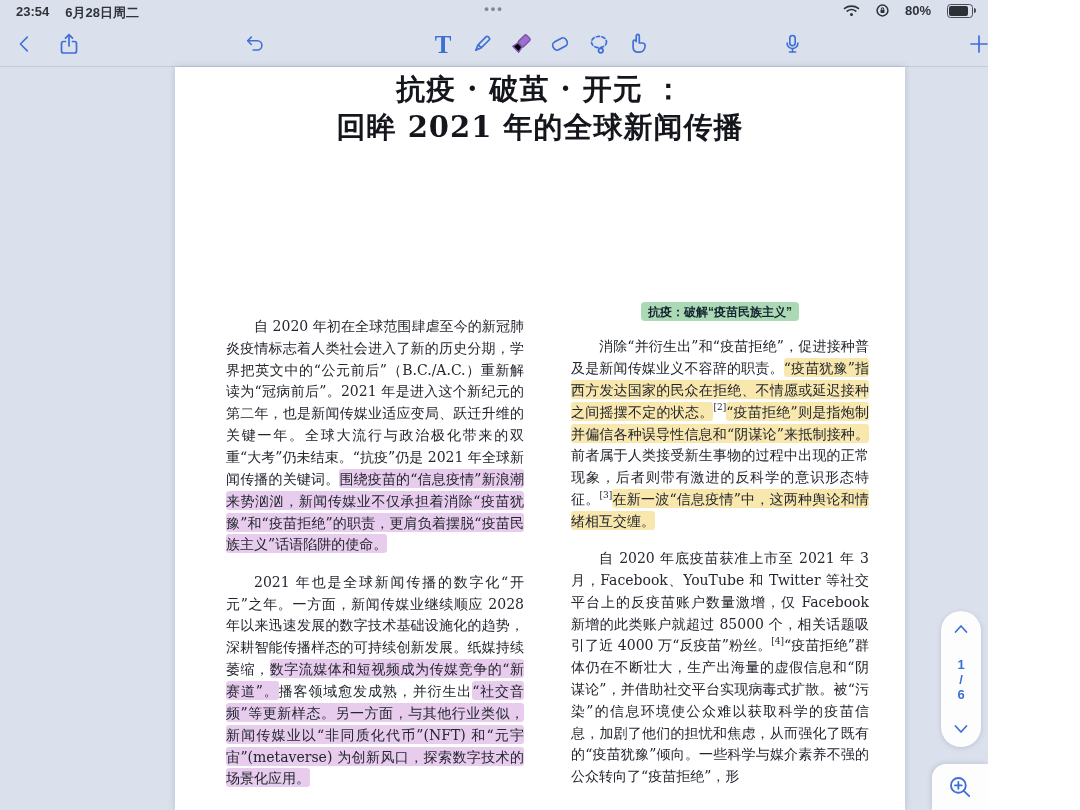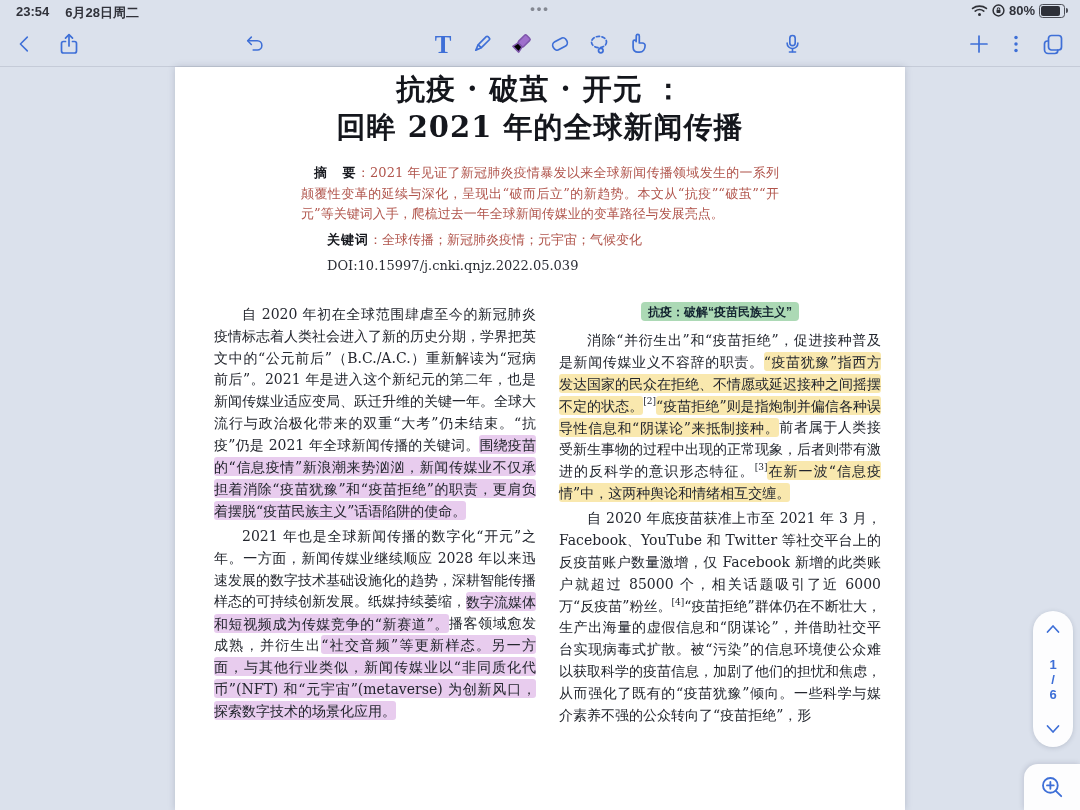--- a/index.html
+++ b/index.html
@@ -1,22 +1,22 @@
 <!DOCTYPE html>
 <html><head>
 <meta charset="utf-8">
 <style>
   html,body{margin:0;padding:0;}
-  .screen{position:relative;width:1080px;height:810px;background:#dbe1ec;overflow:hidden;
+  .screen{position:relative;width:988px;height:810px;background:#dbe1ec;overflow:hidden;
     font-family:"Liberation Sans",sans-serif;-webkit-font-smoothing:antialiased;}
   
   .status-bar{position:absolute;top:0;left:0;right:0;height:24px;}
   .sb-left{position:absolute;left:16px;top:4px;display:flex;gap:16px;font-size:13px;font-weight:700;color:#30323a;}
   .sb-handle{position:absolute;left:50%;top:1px;transform:translateX(-50%);color:#848892;font-size:13px;letter-spacing:2px;font-weight:700;}
-  .sb-right{position:absolute;right:12px;top:3px;display:flex;align-items:center;gap:4px;font-size:13px;font-weight:700;color:#30323a;}
+  .sb-right{position:absolute;right:12px;top:3px;display:flex;align-items:center;gap:16px;font-size:13px;font-weight:700;color:#30323a;}
   .battery{position:relative;width:24px;height:12px;border:1px solid #4a4c55;border-radius:3.5px;margin-right:3px;}
   .battery .fill{position:absolute;left:1px;top:1px;bottom:1px;width:80%;background:#2e3038;border-radius:2px;}
   .battery:after{content:"";position:absolute;right:-4px;top:3px;width:2.5px;height:5px;background:#4a4c55;border-radius:0 2px 2px 0;}
   
   .toolbar{position:absolute;top:24px;left:0;width:1080px;height:42px;border-bottom:1px solid #c5cbd8;}
   .tool{display:flex;align-items:center;justify-content:center;width:30px;height:36px;cursor:pointer;}
   .tb-left{position:absolute;left:10px;top:2px;display:flex;gap:14px;}
   .tb-undo{position:absolute;left:240px;top:2px;}
   .tb-center{position:absolute;left:428px;top:2px;display:flex;gap:9px;}
   .tb-mic{position:absolute;left:777px;top:2px;}
@@ -31,21 +31,21 @@
     font-weight:700;font-size:29px;line-height:38px;color:#14161c;letter-spacing:1px;}
   .abstract-block{margin:17px auto 0;width:478px;font-family:"DejaVu Serif","Liberation Serif",serif;
     font-size:13px;line-height:20.5px;text-align:justify;color:#b0544b;}
   .abstract-block p{margin:0;}
   .abstract-block .para1{text-indent:1em;}
   .lbl{font-family:"Liberation Sans",sans-serif;font-weight:700;color:#17191f;letter-spacing:1px;}
   .kw-line{margin-top:5px !important;margin-left:26px !important;}
   .doi-line{margin-top:6px !important;margin-left:26px !important;color:#2b2e36;}
   .columns{position:absolute;top:233px;left:35px;width:675px;display:flex;gap:15px;}
   .col{width:330px;font-family:"DejaVu Serif","Liberation Serif",serif;color:#23262e;}
-  .body-para{margin:4px;font-size:14px;line-height:21.8px;text-align:justify;text-indent:2em;}
+  .body-para{margin:16px;font-size:14px;line-height:21.8px;text-align:justify;text-indent:2em;}
   .col-heading{margin:3px 0 10px;text-align:center;font-family:"Liberation Sans",sans-serif;
     font-weight:700;font-size:12px;color:#132430;}
   .hl{border-radius:3px;padding:1.5px 0;-webkit-box-decoration-break:clone;box-decoration-break:clone;}
   .hl-purple{background:rgba(197,128,213,.40);}
   .hl-yellow{background:rgba(240,200,62,.42);}
   .hl-green{background:rgba(104,186,120,.55);padding:2.5px 7px;border-radius:4px;}
   sup{font-size:9px;line-height:0;}
   
   .page-nav{position:absolute;right:7px;top:611px;width:40px;height:136px;background:#fdfdfe;border-radius:20px;
     box-shadow:0 1px 5px rgba(40,50,80,.18);display:flex;flex-direction:column;align-items:center;
@@ -170,34 +170,29 @@
         </svg>
       </div>
     </div>
   </div>
 
   <div class="page">
     <div class="doc-title">
       <div>抗疫 · 破茧 · 开元 ：</div>
       <div>回眸 2021 年的全球新闻传播</div>
     </div>
-    <div class="abstract-block">
-      <p class="para1"><span class="lbl">摘　要</span><span>：2021 年见证了新冠肺炎疫情暴发以来全球新闻传播领域发生的一系列颠覆性变革的延续与深化，呈现出“破而后立”的新趋势。本文从“抗疫”“破茧”“开元”等关键词入手，爬梳过去一年全球新闻传媒业的变革路径与发展亮点。</span></p>
-      <p class="kw-line"><span class="lbl">关键词</span><span>：全球传播；新冠肺炎疫情；元宇宙；气候变化</span></p>
-      <p class="doi-line">DOI:10.15997/j.cnki.qnjz.2022.05.039</p>
-    </div>
     <div class="columns">
       <div class="col">
           <p class="body-para"><span>自 2020 年初在全球范围肆虐至今的新冠肺炎疫情标志着人类社会进入了新的历史分期，学界把英文中的“公元前后”（B.C./A.C.）重新解读为“冠病前后”。2021 年是进入这个新纪元的第二年，也是新闻传媒业适应变局、跃迁升维的关键一年。全球大流行与政治极化带来的双重“大考”仍未结束。“抗疫”仍是 2021 年全球新闻传播的关键词。</span><span class="hl hl-purple">围绕疫苗的“信息疫情”新浪潮来势汹汹，新闻传媒业不仅承担着消除“疫苗犹豫”和“疫苗拒绝”的职责，更肩负着摆脱“疫苗民族主义”话语陷阱的使命。</span></p>
           <p class="body-para"><span>2021 年也是全球新闻传播的数字化“开元”之年。一方面，新闻传媒业继续顺应 2028 年以来迅速发展的数字技术基础设施化的趋势，深耕智能传播样态的可持续创新发展。纸媒持续萎缩，</span><span class="hl hl-purple">数字流媒体和短视频成为传媒竞争的“新赛道”。</span><span>播客领域愈发成熟，并衍生出</span><span class="hl hl-purple">“社交音频”等更新样态。另一方面，与其他行业类似，新闻传媒业以“非同质化代币”(NFT) 和“元宇宙”(metaverse) 为创新风口，探索数字技术的场景化应用。</span></p>
         </div>
       <div class="col">
           <p class="col-heading"><span class="hl hl-green">抗疫：破解“疫苗民族主义”</span></p>
           <p class="body-para"><span>消除“并衍生出”和“疫苗拒绝”，促进接种普及是新闻传媒业义不容辞的职责。</span><span class="hl hl-yellow">“疫苗犹豫”指西方发达国家的民众在拒绝、不情愿或延迟接种之间摇摆不定的状态。</span><sup>[2]</sup><span class="hl hl-yellow">“疫苗拒绝”则是指炮制并偏信各种误导性信息和“阴谋论”来抵制接种。</span><span>前者属于人类接受新生事物的过程中出现的正常现象，后者则带有激进的反科学的意识形态特征。</span><sup>[3]</sup><span class="hl hl-yellow">在新一波“信息疫情”中，这两种舆论和情绪相互交缠。</span></p>
-          <p class="body-para"><span>自 2020 年底疫苗获准上市至 2021 年 3 月，Facebook、YouTube 和 Twitter 等社交平台上的反疫苗账户数量激增，仅 Facebook 新增的此类账户就超过 85000 个，相关话题吸引了近 6000 万“反疫苗”粉丝。</span><sup>[4]</sup><span>“疫苗拒绝”群体仍在不断壮大，生产出海量的虚假信息和“阴谋论”，并借助社交平台实现病毒式扩散。被“污染”的信息环境使公众难以获取科学的疫苗信息，加剧了他们的担忧和焦虑，从而强化了既有的“疫苗犹豫”倾向。一些科学与媒介素养不强的公众转向了“疫苗拒绝”，形</span></p>
+          <p class="body-para"><span>自 2020 年底疫苗获准上市至 2021 年 3 月，Facebook、YouTube 和 Twitter 等社交平台上的反疫苗账户数量激增，仅 Facebook 新增的此类账户就超过 85000 个，相关话题吸引了近 4000 万“反疫苗”粉丝。</span><sup>[4]</sup><span>“疫苗拒绝”群体仍在不断壮大，生产出海量的虚假信息和“阴谋论”，并借助社交平台实现病毒式扩散。被“污染”的信息环境使公众难以获取科学的疫苗信息，加剧了他们的担忧和焦虑，从而强化了既有的“疫苗犹豫”倾向。一些科学与媒介素养不强的公众转向了“疫苗拒绝”，形</span></p>
         </div>
     </div>
   </div>
 
   <div class="page-nav">
     <div class="nav-btn">
       <svg class="ic" width="16" height="12" viewBox="0 0 16 12">
           <path d="M2.5 9 L8 3 L13.5 9"></path>
         </svg>
     </div>

